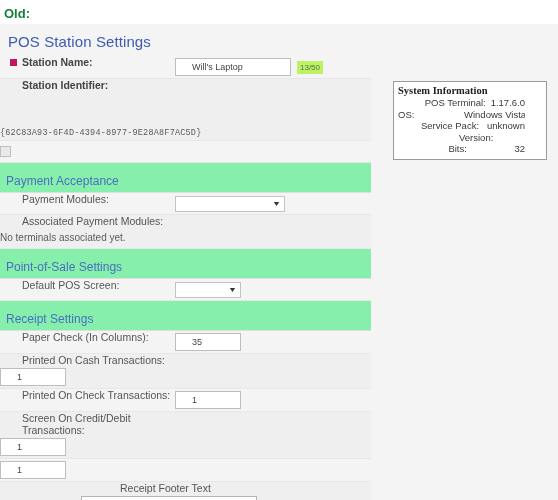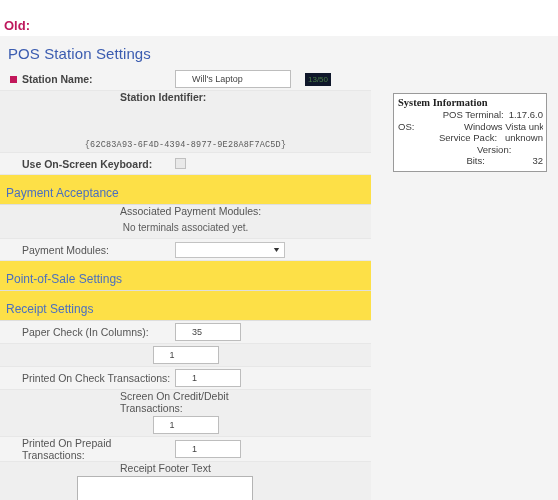--- a/index.html
+++ b/index.html
@@ -11,22 +11,22 @@
     height: 500px;
     background: #ffffff;
     font-family: "Liberation Sans", sans-serif;
     font-size: 11px;
     color: #333333;
     overflow: hidden;
   }
   .old-label {
     font-size: 13px;
     font-weight: bold;
-    color: #be185d;
-    padding: 18px 0 0 4px;
+    color: #15803d;
+    padding: 6px 0 0 4px;
     line-height: 16px;
   }
   .page-wrap {
     position: relative;
     width: 558px;
     height: 476px;
     background: #f4f4f4;
     margin-top: 2px;
   }
   .page-title {
@@ -37,21 +37,21 @@
     letter-spacing: 0.1px;
   }
   .form-col {
     position: absolute;
     left: 0;
     top: 32px;
     width: 371px;
   }
   .row {
     display: flex;
-    align-items: center;
+    align-items: flex-start;
     min-height: 21px;
     border-bottom: 1px solid #e7e7e7;
     background: #f4f4f4;
     box-sizing: border-box;
   }
   .row.alt {
     background: #efefef;
     flex-direction: column;
   }
   .row .lbl {
@@ -94,26 +94,26 @@
     font-size: 9px;
     color: #444;
     padding: 1px 16px;
     box-sizing: content-box;
     outline: none;
   }
   .txt-input.name { width: 82px; }
   .txt-input.num { width: 32px; }
   .counter-badge {
     display: inline-block;
-    background: #0f172a;
+    background: #bef264;
     color: #4a7a46;
     font-size: 8px;
     line-height: 11px;
     padding: 1px 3px;
-    margin-left: 14px;
+    margin-left: 6px;
     font-family: "Liberation Sans", sans-serif;
   }
   .guid {
     font-family: "Liberation Mono", monospace;
     font-size: 8.5px;
     color: #5a5a5a;
     letter-spacing: 0.2px;
     margin-top: 35px;
   }
   .plain-val {
@@ -147,21 +147,21 @@
     font-size: 7px;
     color: #333;
     line-height: 1;
     transform: scaleX(1.3);
   }
   .section-head {
     font-size: 12px;
     color: #4a6fc0;
     padding: 11px 0 4px 6px;
     border-bottom: 1px solid #dedede;
-    background: #fde047;
+    background: #86efac;
     font-weight: normal;
   }
   .row.tall {
     min-height: 140px;
     align-items: center;
   }
   .row.tall .lbl {
     font-weight: normal;
     color: #555;
     align-self: center;
@@ -183,21 +183,21 @@
     outline: none;
   }
   .sysinfo {
     position: absolute;
     left: 393px;
     top: 57px;
     width: 154px;
     border: 1px solid #9a9a9a;
     background: #ffffff;
     box-sizing: border-box;
-    padding: 3px 3px 4px 4px;
+    padding: 3px 21px 4px 4px;
   }
   .sysinfo .title {
     font-family: "Liberation Serif", serif;
     font-size: 10.5px;
     font-weight: bold;
     color: #222;
     margin-bottom: 1px;
   }
   .sysinfo .srow {
     display: flex;
@@ -238,79 +238,87 @@
     </div>
 
     <div class="row alt">
       <div class="lbl">Station Identifier:</div>
       <div class="val">
         <span class="guid">{62C83A93-6F4D-4394-8977-9E28A8F7AC5D}</span>
       </div>
     </div>
 
     <div class="row">
-      <div class="lbl">Use On-Screen Keyboard:</div>
       <div class="val">
         <span class="chk"></span>
       </div>
     </div>
 
     <div class="section-head">Payment Acceptance</div>
-
-    <div class="row alt">
-      <div class="lbl plain">Associated Payment Modules:</div>
-      <div class="val">
-        <span class="plain-val">No terminals associated yet.</span>
-      </div>
-    </div>
 
     <div class="row">
       <div class="lbl plain">Payment Modules:</div>
       <div class="val">
         <div class="sel wide">
           <span></span>
           <span class="caret">▼</span>
         </div>
       </div>
     </div>
 
+    <div class="row alt">
+      <div class="lbl plain">Associated Payment Modules:</div>
+      <div class="val">
+        <span class="plain-val">No terminals associated yet.</span>
+      </div>
+    </div>
+
     <div class="section-head">Point-of-Sale Settings</div>
 
+    <div class="row">
+      <div class="lbl plain">Default POS Screen:</div>
+      <div class="val">
+        <div class="sel narrow">
+          <span></span>
+          <span class="caret">▼</span>
+        </div>
+      </div>
+    </div>
 
     <div class="section-head">Receipt Settings</div>
 
     <div class="row">
       <div class="lbl plain">Paper Check (In Columns):</div>
       <div class="val">
         <input class="txt-input num" type="text" value="35" style="">
       </div>
     </div>
 
     <div class="row alt">
+      <div class="lbl plain">Printed On Cash Transactions:</div>
       <div class="val">
         <input class="txt-input num" type="text" value="1" style="">
       </div>
     </div>
 
     <div class="row">
       <div class="lbl plain">Printed On Check Transactions:</div>
       <div class="val">
         <input class="txt-input num" type="text" value="1" style="">
       </div>
     </div>
 
     <div class="row alt">
       <div class="lbl plain">Screen On Credit/Debit Transactions:</div>
       <div class="val">
         <input class="txt-input num" type="text" value="1" style="">
       </div>
     </div>
 
     <div class="row">
-      <div class="lbl plain">Printed On Prepaid Transactions:</div>
       <div class="val">
         <input class="txt-input num" type="text" value="1" style="">
       </div>
     </div>
 
     <div class="row alt tall">
       <div class="lbl plain">Receipt Footer Text</div>
       <div class="val ta-wrap">
         <textarea class="ta" style=""></textarea>
         <span class="counter-badge">0/250</span>

